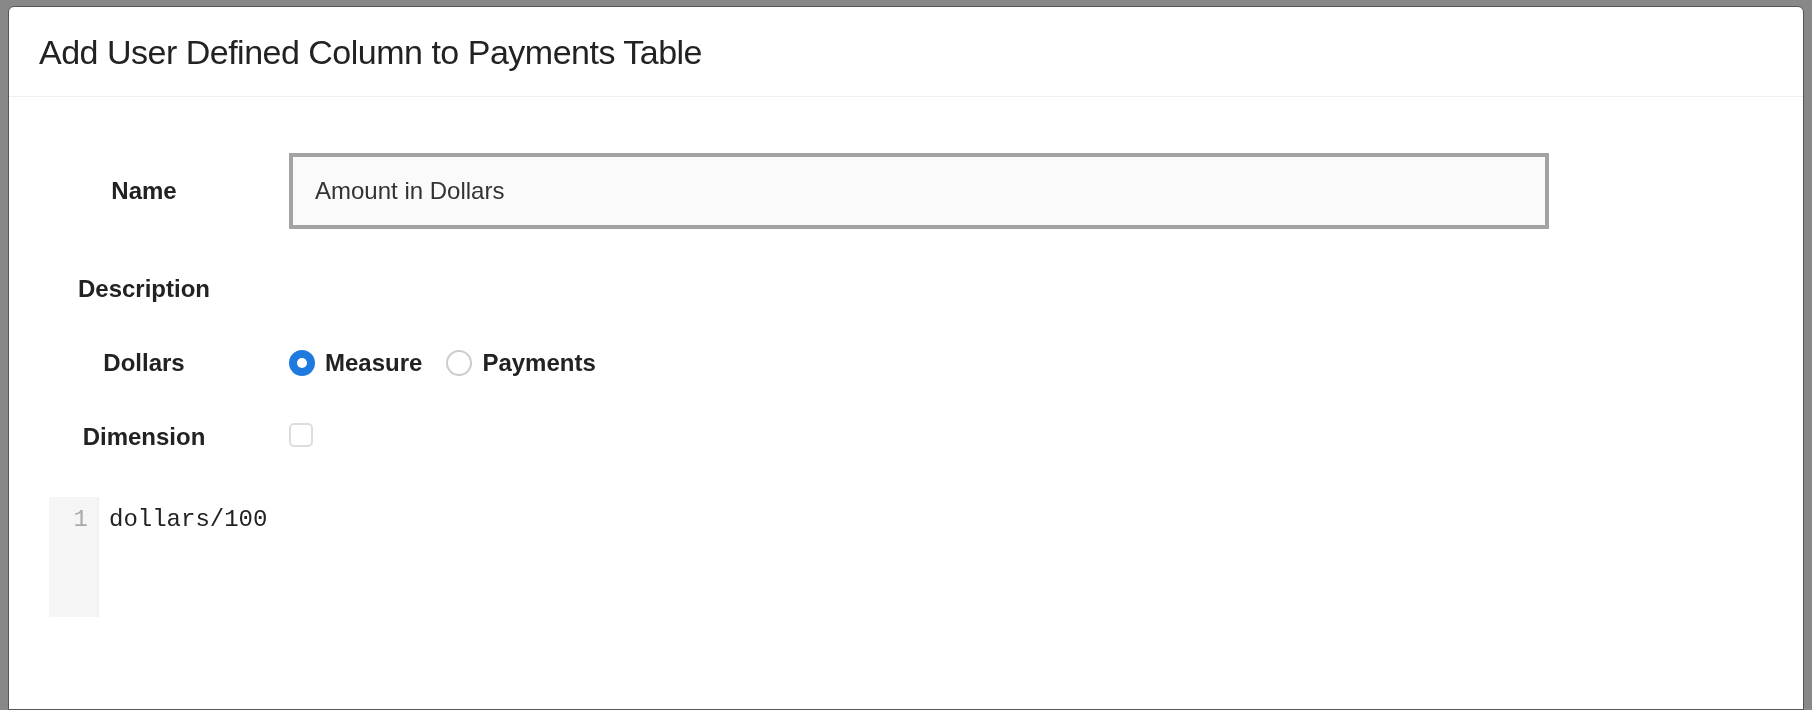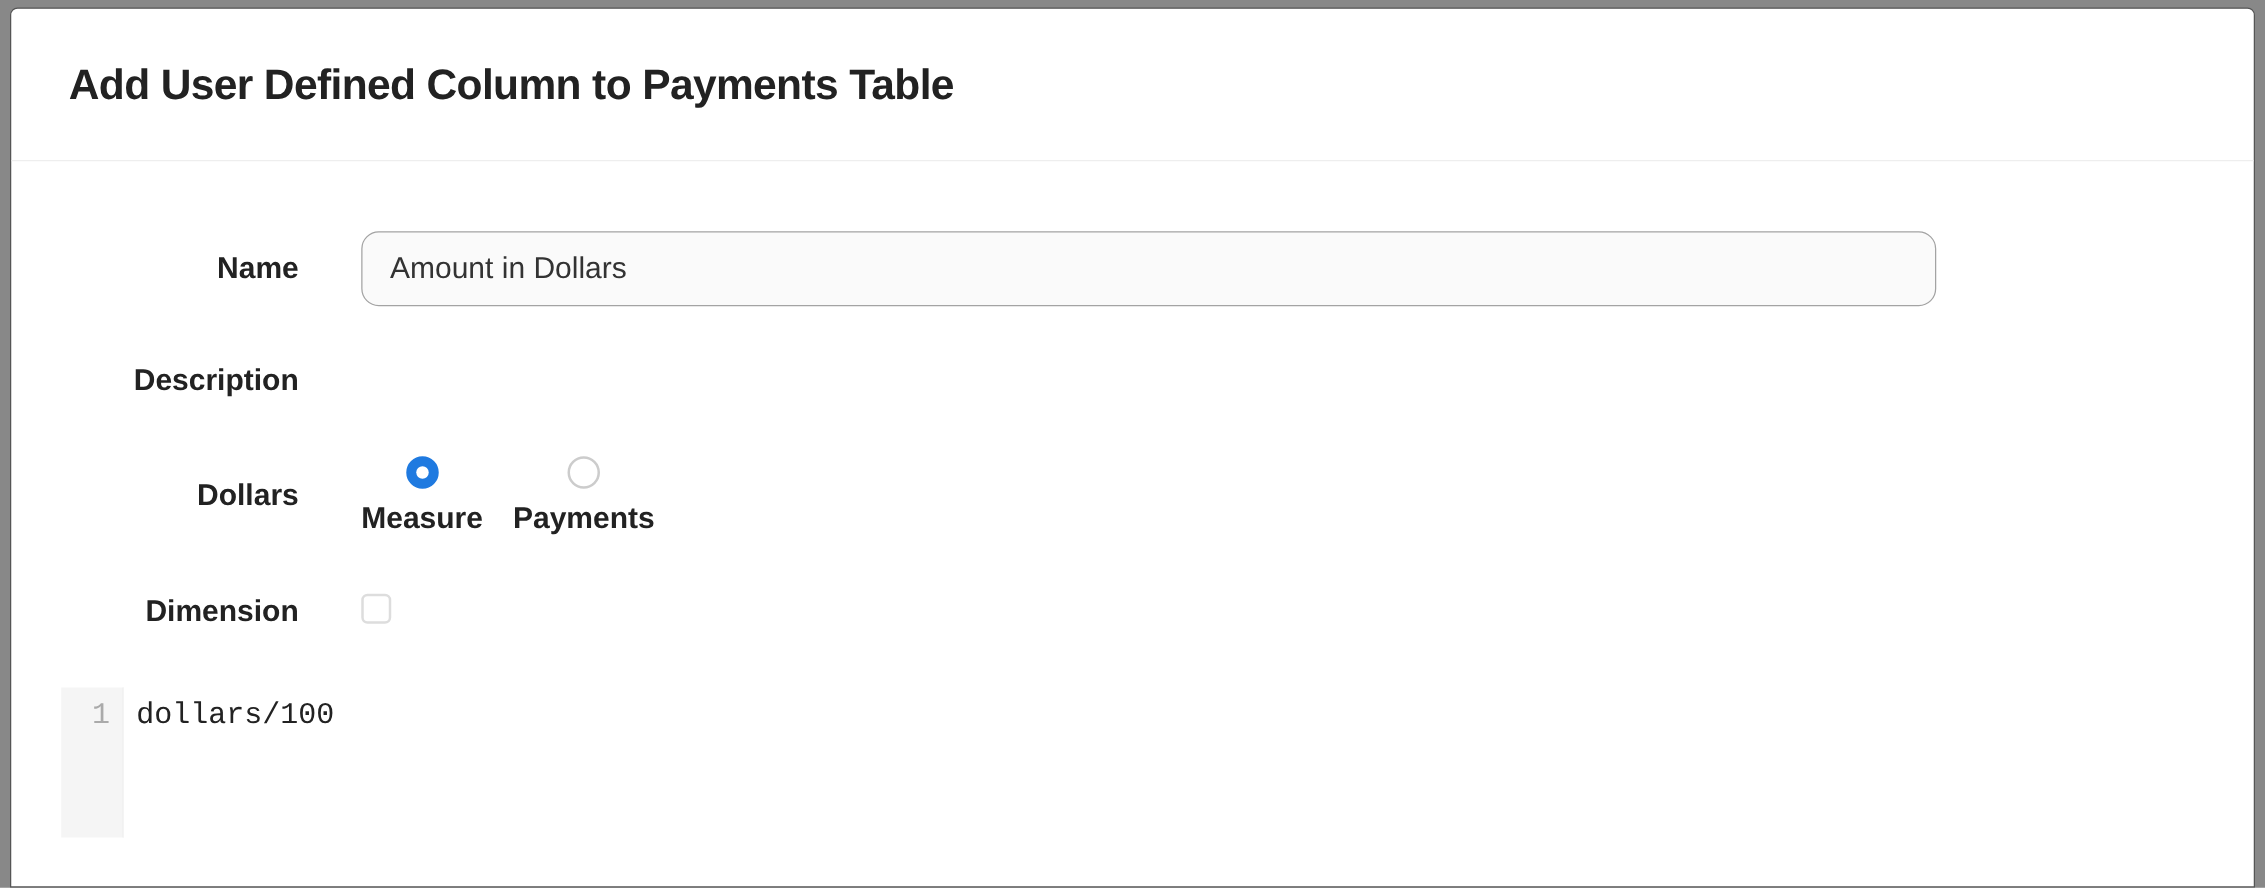--- a/index.html
+++ b/index.html
@@ -15,70 +15,69 @@
     background: #fff;
     border: 1px solid #555;
     border-radius: 6px 6px 0 0;
     overflow: hidden;
   }
   .modal-header {
     padding: 26px 30px 24px 30px;
     border-bottom: 1px solid #eee;
   }
   .modal-title {
-    margin: 16px;
+    margin: 0;
     font-size: 34px;
-    font-weight: 700;
+    font-weight: 400;
     color: #222;
     letter-spacing: -0.5px;
   }
   .modal-body {
     padding: 56px 40px 0 40px;
   }
   .form-row {
     display: flex;
     align-items: center;
     margin-bottom: 46px;
   }
   .form-row.align-top { align-items: flex-start; }
   .form-label {
     flex: 0 0 240px;
-    text-align: right;
+    text-align: center;
     padding-right: 50px;
     font-size: 24px;
     font-weight: 700;
     color: #222;
   }
   .form-control-wrap {
     flex: 1 1 auto;
     max-width: 1260px;
   }
   .text-input {
     width: 100%;
-    height: 60px;
+    height: 76px;
     padding: 0 22px;
     font-size: 24px;
     color: #333;
     background: #fafafa;
-    border: 1px solid #a3a3a3;
-    border-radius: 14px;
+    border: 4px solid #a3a3a3;
+    border-radius: 0;
   }
   .radio-group {
     display: flex;
     align-items: center;
     gap: 24px;
     font-size: 24px;
     font-weight: 700;
     color: #222;
   }
   .radio-item {
     display: flex;
     align-items: center;
     gap: 10px;
-    flex-direction: column;
   }
   .radio-dot {
     width: 26px; height: 26px;
     border-radius: 50%;
     border: 2px solid #ccc;
     display: inline-flex;
     align-items: center;
     justify-content: center;
     flex-shrink: 0;
   }

